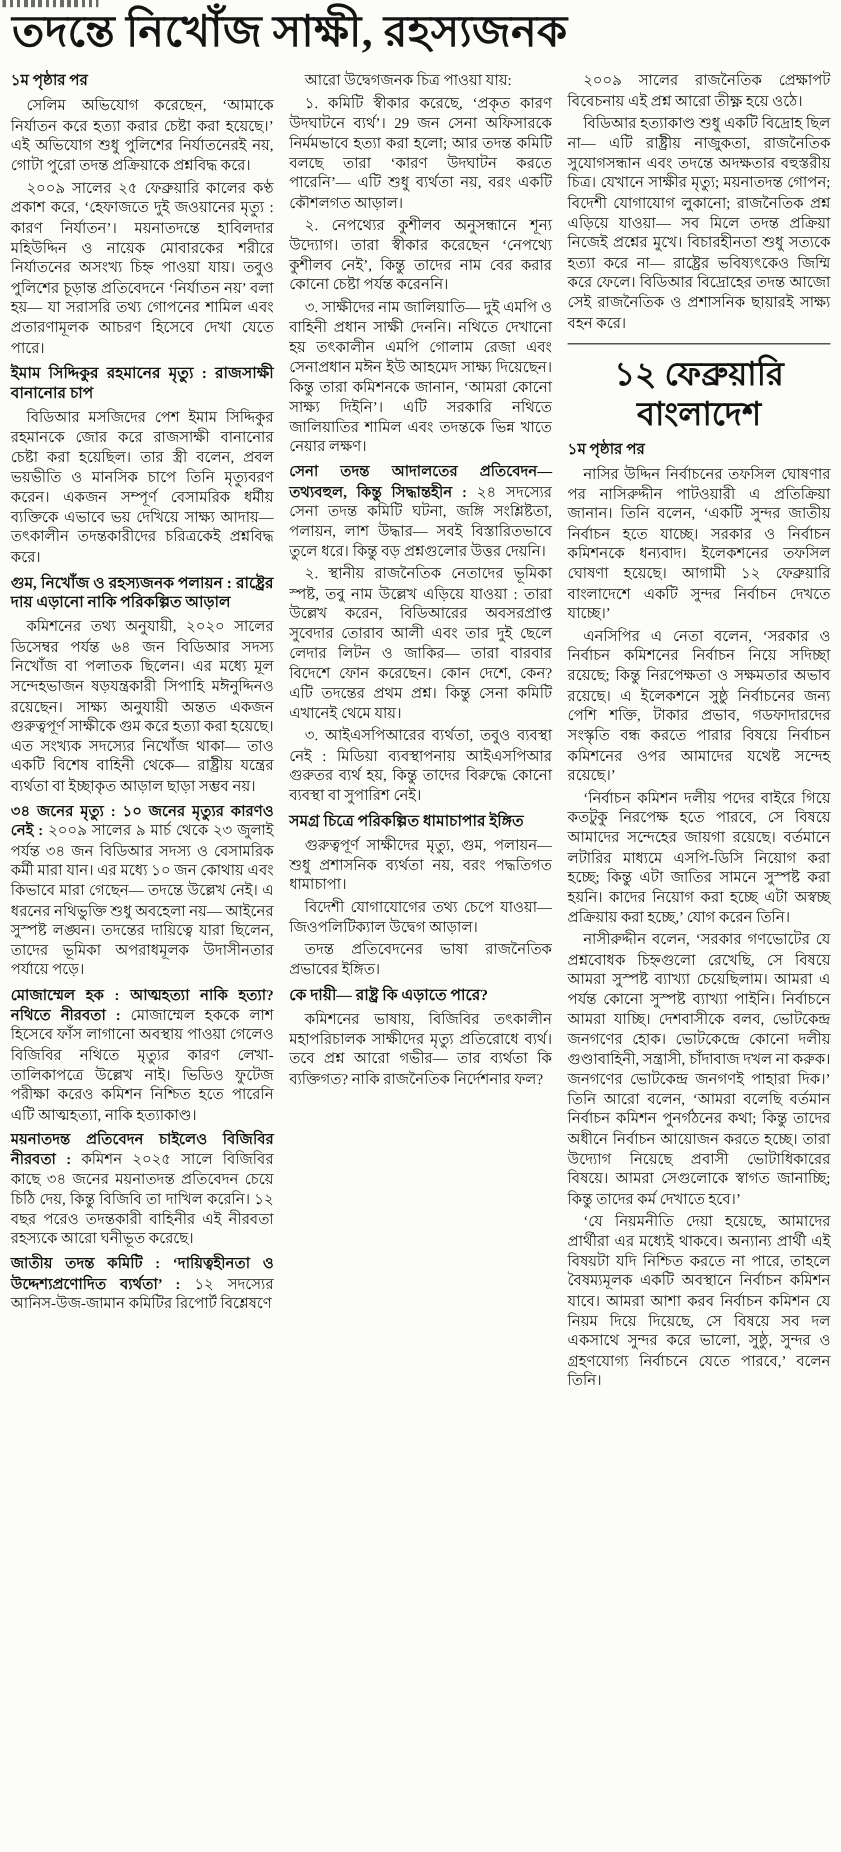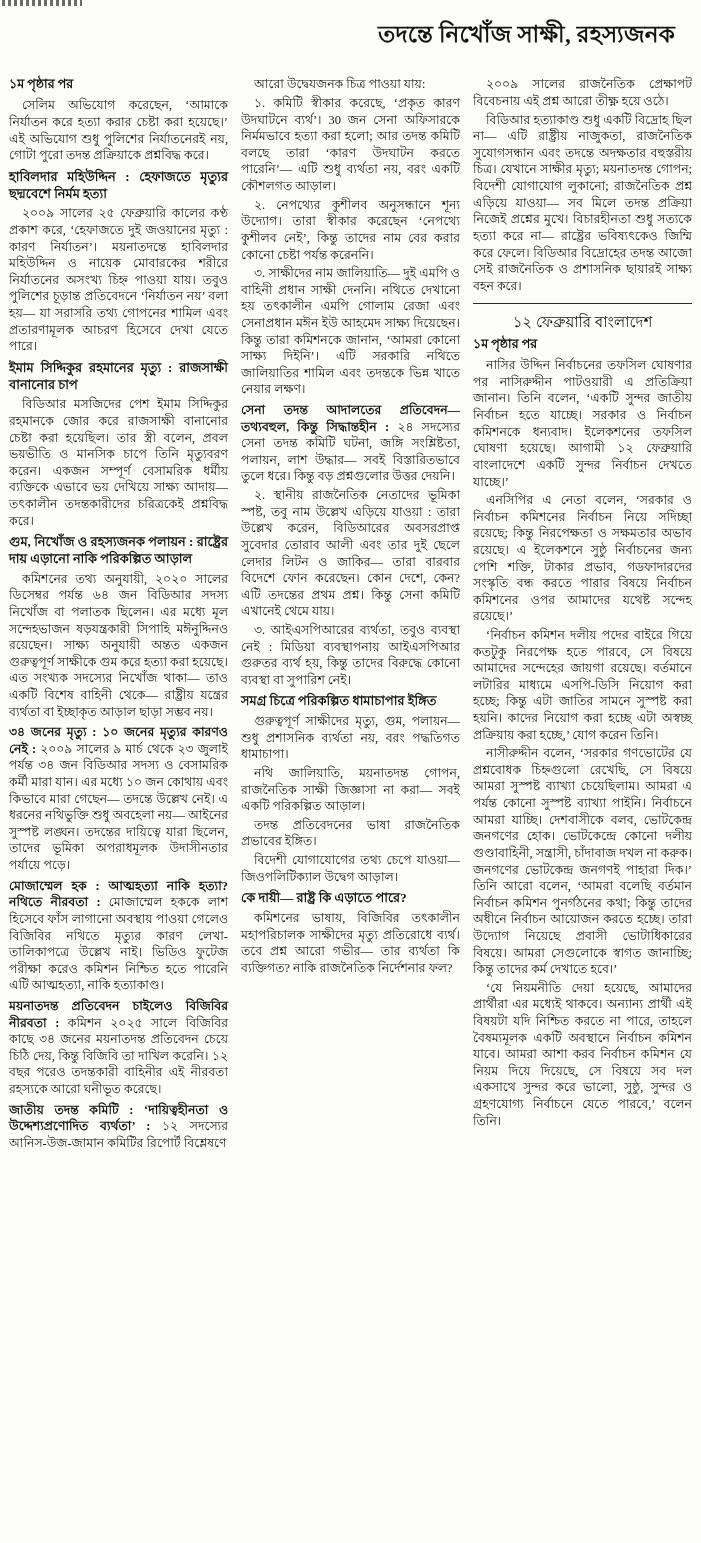--- a/index.html
+++ b/index.html
@@ -12,23 +12,23 @@
     font-family:"Liberation Serif","DejaVu Serif",serif;
     overflow:hidden;
     box-sizing:border-box;
   }
   .edge-artifact {
     position:absolute; top:0; left:2px; width:80px; height:6px;
     background:repeating-linear-gradient(90deg,#3a3a3a 0 3px, transparent 3px 6px);
     opacity:.75;
   }
   .headline {
-    margin:16px; padding:6px 10px 4px;
-    font-size:23px; line-height:1.15; font-weight:bold;
-    text-align:right; letter-spacing:.2px;
+    margin:0; padding:6px 10px 4px;
+    font-size:36px; line-height:1.15; font-weight:bold;
+    text-align:left; letter-spacing:.2px;
   }
   .columns {
     display:flex; gap:13px;
     padding:8px 9px 0 9px;
     box-sizing:border-box;
     justify-content:center;
   }
   .col {
     flex:1 1 0; min-width:0;
     font-size:12.4px; line-height:1.34;
@@ -41,60 +41,58 @@
   p.leadpara strong { font-weight:bold; }
   h3.heading {
     font-weight:bold; font-size:12.9px; line-height:1.3;
     margin:5px 0 3px; text-align:justify;
   }
   p.label {
     font-weight:bold; font-size:12.6px;
     margin:0 0 4px; text-indent:0;
   }
   h2.bighead {
-    font-size:15px; line-height:1.2; font-weight:normal;
+    font-size:27px; line-height:1.2; font-weight:bold;
     text-align:center;
     border-top:1.5px solid #2a2a2a;
     padding-top:9px; margin:9px 0 5px;
   }
 </style>
 </head>
 <body>
 
 <div class="page">
   <div class="edge-artifact"></div>
   <h1 class="headline">তদন্তে নিখোঁজ সাক্ষী, রহস্যজনক</h1>
   <div class="columns">
       <div class="col">
         <p class="label">১ম পৃষ্ঠার পর</p>
         <p class="para">সেলিম অভিযোগ করেছেন, ‘আমাকে নির্যাতন করে হত্যা করার চেষ্টা করা হয়েছে।’ এই অভিযোগ শুধু পুলিশের নির্যাতনেরই নয়, গোটা পুরো তদন্ত প্রক্রিয়াকে প্রশ্নবিদ্ধ করে।</p>
-        <h3 class="heading">হাবিলদার মহিউদ্দিন : হেফাজতে মৃত্যুর ছদ্মবেশে নির্মম হত্যা</h3>
         <p class="para">২০০৯ সালের ২৫ ফেব্রুয়ারি কালের কণ্ঠ প্রকাশ করে, ‘হেফাজতে দুই জওয়ানের মৃত্যু : কারণ নির্যাতন’। ময়নাতদন্তে হাবিলদার মহিউদ্দিন ও নায়েক মোবারকের শরীরে নির্যাতনের অসংখ্য চিহ্ন পাওয়া যায়। তবুও পুলিশের চূড়ান্ত প্রতিবেদনে ‘নির্যাতন নয়’ বলা হয়— যা সরাসরি তথ্য গোপনের শামিল এবং প্রতারণামূলক আচরণ হিসেবে দেখা যেতে পারে।</p>
         <h3 class="heading">ইমাম সিদ্দিকুর রহমানের মৃত্যু : রাজসাক্ষী বানানোর চাপ</h3>
         <p class="para">বিডিআর মসজিদের পেশ ইমাম সিদ্দিকুর রহমানকে জোর করে রাজসাক্ষী বানানোর চেষ্টা করা হয়েছিল। তার স্ত্রী বলেন, প্রবল ভয়ভীতি ও মানসিক চাপে তিনি মৃত্যুবরণ করেন। একজন সম্পূর্ণ বেসামরিক ধর্মীয় ব্যক্তিকে এভাবে ভয় দেখিয়ে সাক্ষ্য আদায়— তৎকালীন তদন্তকারীদের চরিত্রকেই প্রশ্নবিদ্ধ করে।</p>
         <h3 class="heading">গুম, নিখোঁজ ও রহস্যজনক পলায়ন : রাষ্ট্রের দায় এড়ানো নাকি পরিকল্পিত আড়াল</h3>
         <p class="para">কমিশনের তথ্য অনুযায়ী, ২০২০ সালের ডিসেম্বর পর্যন্ত ৬৪ জন বিডিআর সদস্য নিখোঁজ বা পলাতক ছিলেন। এর মধ্যে মূল সন্দেহভাজন ষড়যন্ত্রকারী সিপাহি মঈনুদ্দিনও রয়েছেন। সাক্ষ্য অনুযায়ী অন্তত একজন গুরুত্বপূর্ণ সাক্ষীকে গুম করে হত্যা করা হয়েছে। এত সংখ্যক সদস্যের নিখোঁজ থাকা— তাও একটি বিশেষ বাহিনী থেকে— রাষ্ট্রীয় যন্ত্রের ব্যর্থতা বা ইচ্ছাকৃত আড়াল ছাড়া সম্ভব নয়।</p>
         <p class="leadpara"><strong>৩৪ জনের মৃত্যু : ১০ জনের মৃত্যুর কারণও নেই :</strong> <span>২০০৯ সালের ৯ মার্চ থেকে ২৩ জুলাই পর্যন্ত ৩৪ জন বিডিআর সদস্য ও বেসামরিক কর্মী মারা যান। এর মধ্যে ১০ জন কোথায় এবং কিভাবে মারা গেছেন— তদন্তে উল্লেখ নেই। এ ধরনের নথিভুক্তি শুধু অবহেলা নয়— আইনের সুস্পষ্ট লঙ্ঘন। তদন্তের দায়িত্বে যারা ছিলেন, তাদের ভূমিকা অপরাধমূলক উদাসীনতার পর্যায়ে পড়ে।</span></p>
         <p class="leadpara"><strong>মোজাম্মেল হক : আত্মহত্যা নাকি হত্যা? নথিতে নীরবতা :</strong> <span>মোজাম্মেল হককে লাশ হিসেবে ফাঁস লাগানো অবস্থায় পাওয়া গেলেও বিজিবির নথিতে মৃত্যুর কারণ লেখা-তালিকাপত্রে উল্লেখ নাই। ভিডিও ফুটেজ পরীক্ষা করেও কমিশন নিশ্চিত হতে পারেনি এটি আত্মহত্যা, নাকি হত্যাকাণ্ড।</span></p>
         <p class="leadpara"><strong>ময়নাতদন্ত প্রতিবেদন চাইলেও বিজিবির নীরবতা :</strong> <span>কমিশন ২০২৫ সালে বিজিবির কাছে ৩৪ জনের ময়নাতদন্ত প্রতিবেদন চেয়ে চিঠি দেয়, কিন্তু বিজিবি তা দাখিল করেনি। ১২ বছর পরেও তদন্তকারী বাহিনীর এই নীরবতা রহস্যকে আরো ঘনীভূত করেছে।</span></p>
         <p class="leadpara"><strong>জাতীয় তদন্ত কমিটি : ‘দায়িত্বহীনতা ও উদ্দেশ্যপ্রণোদিত ব্যর্থতা’ :</strong> <span>১২ সদস্যের আনিস-উজ-জামান কমিটির রিপোর্ট বিশ্লেষণে</span></p>
       </div>
       <div class="col">
-        <p class="para">আরো উদ্বেযজনক চিত্র পাওয়া যায়:</p>
-        <p class="para">১. কমিটি স্বীকার করেছে, ‘প্রকৃত কারণ উদঘাটনে ব্যর্থ’। 30 জন সেনা অফিসারকে নির্মমভাবে হত্যা করা হলো; আর তদন্ত কমিটি বলছে তারা ‘কারণ উদঘাটন করতে পারেনি’— এটি শুধু ব্যর্থতা নয়, বরং একটি কৌশলগত আড়াল।</p>
+        <p class="para">আরো উদ্বেগজনক চিত্র পাওয়া যায়:</p>
+        <p class="para">১. কমিটি স্বীকার করেছে, ‘প্রকৃত কারণ উদঘাটনে ব্যর্থ’। 29 জন সেনা অফিসারকে নির্মমভাবে হত্যা করা হলো; আর তদন্ত কমিটি বলছে তারা ‘কারণ উদঘাটন করতে পারেনি’— এটি শুধু ব্যর্থতা নয়, বরং একটি কৌশলগত আড়াল।</p>
         <p class="para">২. নেপথ্যের কুশীলব অনুসন্ধানে শূন্য উদ্যোগ। তারা স্বীকার করেছেন ‘নেপথ্যে কুশীলব নেই’, কিন্তু তাদের নাম বের করার কোনো চেষ্টা পর্যন্ত করেননি।</p>
         <p class="para">৩. সাক্ষীদের নাম জালিয়াতি— দুই এমপি ও বাহিনী প্রধান সাক্ষী দেননি। নথিতে দেখানো হয় তৎকালীন এমপি গোলাম রেজা এবং সেনাপ্রধান মঈন ইউ আহমেদ সাক্ষ্য দিয়েছেন। কিন্তু তারা কমিশনকে জানান, ‘আমরা কোনো সাক্ষ্য দিইনি’। এটি সরকারি নথিতে জালিয়াতির শামিল এবং তদন্তকে ভিন্ন খাতে নেয়ার লক্ষণ।</p>
         <p class="leadpara"><strong>সেনা তদন্ত আদালতের প্রতিবেদন— তথ্যবহুল, কিন্তু সিদ্ধান্তহীন :</strong> <span>২৪ সদস্যের সেনা তদন্ত কমিটি ঘটনা, জঙ্গি সংশ্লিষ্টতা, পলায়ন, লাশ উদ্ধার— সবই বিস্তারিতভাবে তুলে ধরে। কিন্তু বড় প্রশ্নগুলোর উত্তর দেয়নি।</span></p>
         <p class="para">২. স্থানীয় রাজনৈতিক নেতাদের ভূমিকা স্পষ্ট, তবু নাম উল্লেখ এড়িয়ে যাওয়া : তারা উল্লেখ করেন, বিডিআরের অবসরপ্রাপ্ত সুবেদার তোরাব আলী এবং তার দুই ছেলে লেদার লিটন ও জাকির— তারা বারবার বিদেশে ফোন করেছেন। কোন দেশে, কেন? এটি তদন্তের প্রথম প্রশ্ন। কিন্তু সেনা কমিটি এখানেই থেমে যায়।</p>
         <p class="para">৩. আইএসপিআরের ব্যর্থতা, তবুও ব্যবস্থা নেই : মিডিয়া ব্যবস্থাপনায় আইএসপিআর গুরুতর ব্যর্থ হয়, কিন্তু তাদের বিরুদ্ধে কোনো ব্যবস্থা বা সুপারিশ নেই।</p>
         <h3 class="heading">সমগ্র চিত্রে পরিকল্পিত ধামাচাপার ইঙ্গিত</h3>
         <p class="para">গুরুত্বপূর্ণ সাক্ষীদের মৃত্যু, গুম, পলায়ন— শুধু প্রশাসনিক ব্যর্থতা নয়, বরং পদ্ধতিগত ধামাচাপা।</p>
-        <p class="para">নথি জালিয়াতি, ময়নাতদন্ত গোপন, রাজনৈতিক সাক্ষী জিজ্ঞাসা না করা— সবই একটি পরিকল্পিত আড়াল।</p>
+        <p class="para">বিদেশী যোগাযোগের তথ্য চেপে যাওয়া— জিওপলিটিক্যাল উদ্বেগ আড়াল।</p>
         <p class="para">তদন্ত প্রতিবেদনের ভাষা রাজনৈতিক প্রভাবের ইঙ্গিত।</p>
-        <p class="para">বিদেশী যোগাযোগের তথ্য চেপে যাওয়া— জিওপলিটিক্যাল উদ্বেগ আড়াল।</p>
         <h3 class="heading">কে দায়ী— রাষ্ট্র কি এড়াতে পারে?</h3>
         <p class="para">কমিশনের ভাষায়, বিজিবির তৎকালীন মহাপরিচালক সাক্ষীদের মৃত্যু প্রতিরোধে ব্যর্থ। তবে প্রশ্ন আরো গভীর— তার ব্যর্থতা কি ব্যক্তিগত? নাকি রাজনৈতিক নির্দেশনার ফল?</p>
       </div>
       <div class="col">
         <p class="para">২০০৯ সালের রাজনৈতিক প্রেক্ষাপট বিবেচনায় এই প্রশ্ন আরো তীক্ষ্ণ হয়ে ওঠে।</p>
         <p class="para">বিডিআর হত্যাকাণ্ড শুধু একটি বিদ্রোহ ছিল না— এটি রাষ্ট্রীয় নাজুকতা, রাজনৈতিক সুযোগসন্ধান এবং তদন্তে অদক্ষতার বহুস্তরীয় চিত্র। যেখানে সাক্ষীর মৃত্যু; ময়নাতদন্ত গোপন; বিদেশী যোগাযোগ লুকানো; রাজনৈতিক প্রশ্ন এড়িয়ে যাওয়া— সব মিলে তদন্ত প্রক্রিয়া নিজেই প্রশ্নের মুখে। বিচারহীনতা শুধু সত্যকে হত্যা করে না— রাষ্ট্রের ভবিষ্যৎকেও জিম্মি করে ফেলে। বিডিআর বিদ্রোহের তদন্ত আজো সেই রাজনৈতিক ও প্রশাসনিক ছায়ারই সাক্ষ্য বহন করে।</p>
         <h2 class="bighead">১২ ফেব্রুয়ারি বাংলাদেশ</h2>
         <p class="label">১ম পৃষ্ঠার পর</p>
         <p class="para">নাসির উদ্দিন নির্বাচনের তফসিল ঘোষণার পর নাসিরুদ্দীন পাটওয়ারী এ প্রতিক্রিয়া জানান। তিনি বলেন, ‘একটি সুন্দর জাতীয় নির্বাচন হতে যাচ্ছে। সরকার ও নির্বাচন কমিশনকে ধন্যবাদ। ইলেকশনের তফসিল ঘোষণা হয়েছে। আগামী ১২ ফেব্রুয়ারি বাংলাদেশে একটি সুন্দর নির্বাচন দেখতে যাচ্ছে।’</p>
         <p class="para">এনসিপির এ নেতা বলেন, ‘সরকার ও নির্বাচন কমিশনের নির্বাচন নিয়ে সদিচ্ছা রয়েছে; কিন্তু নিরপেক্ষতা ও সক্ষমতার অভাব রয়েছে। এ ইলেকশনে সুষ্ঠু নির্বাচনের জন্য পেশি শক্তি, টাকার প্রভাব, গডফাদারদের সংস্কৃতি বন্ধ করতে পারার বিষয়ে নির্বাচন কমিশনের ওপর আমাদের যথেষ্ট সন্দেহ রয়েছে।’</p>

